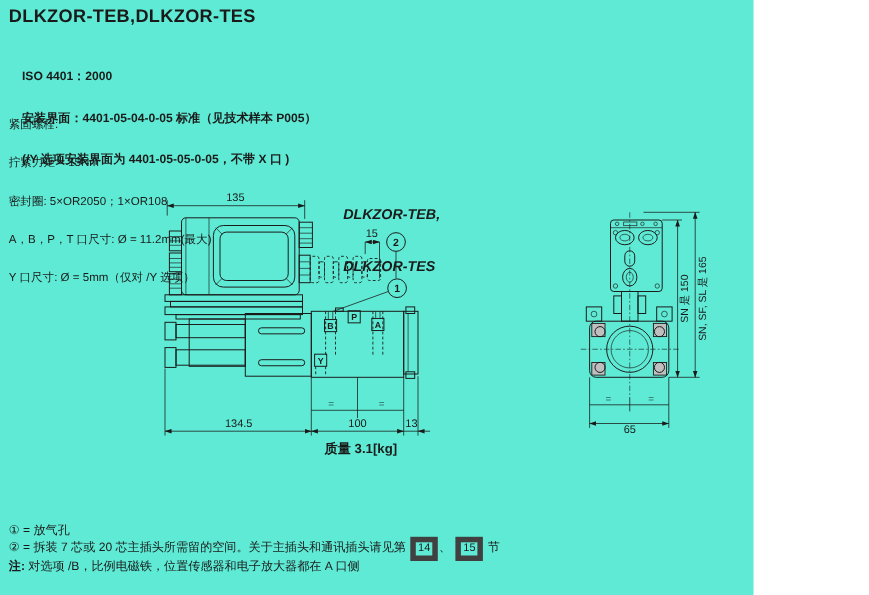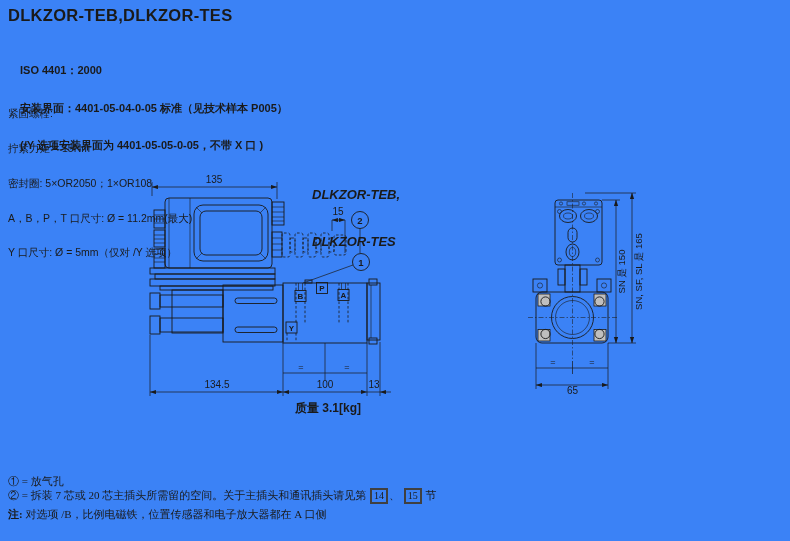--- a/index.html
+++ b/index.html
@@ -1,26 +1,26 @@
 <!DOCTYPE html>
 <html><head>
 <meta charset="utf-8">
 <style>
   html,body{margin:0;padding:0;background:#fff;}
-  .page{position:relative;width:790px;height:541px;background:#3b82f6;overflow:hidden;
+  .page{position:relative;width:685px;height:541px;background:#5eead4;overflow:hidden;
         font-family:"Liberation Sans","DejaVu Sans",sans-serif;color:#1a1a1a;}
   .abs{position:absolute;}
   .title{left:8px;top:6px;font-size:16.5px;font-weight:bold;letter-spacing:.3px;}
   .iso{left:20px;top:39px;font-size:11px;font-weight:bold;line-height:12.5px;white-space:pre;}
   .specs{left:8px;top:85px;font-size:10.5px;line-height:11.6px;white-space:pre;}
   .dwg-label{left:312px;top:156px;font-size:13px;font-weight:bold;line-height:15.5px;white-space:pre;font-style:italic;}
   .mass{left:268px;top:400px;width:120px;text-align:center;font-size:12px;font-weight:bold;}
   .notes{left:8px;top:474px;font-size:11px;}
-  .note-row{position:absolute;left:0;white-space:nowrap;font-family:Liberation Serif, serif;}
-  .nbox{display:inline-block;border:2px solid #404040;padding:0 2px;font-size:10px;line-height:12px;margin:0 1px;vertical-align:0px;}
+  .note-row{position:absolute;left:0;white-space:nowrap;}
+  .nbox{display:inline-block;border:5px solid #404040;padding:0 2px;font-size:10px;line-height:12px;margin:0 1px;vertical-align:0px;}
   .nlabel{font-weight:bold;}
   
   svg .ln{stroke:#1a1a1a;fill:none;stroke-width:0.9;}
   svg .thin{stroke:#1a1a1a;fill:none;stroke-width:0.6;}
   svg .dash{stroke:#1a1a1a;fill:none;stroke-width:0.8;stroke-dasharray:2.6,2;}
   svg .cdash{stroke:#1a1a1a;fill:none;stroke-width:0.55;stroke-dasharray:5,2,1.5,2;}
   svg .dim{stroke:#1a1a1a;fill:none;stroke-width:0.7;}
   svg text{fill:#1a1a1a;stroke:none;font-family:"Liberation Sans","DejaVu Sans",sans-serif;}
   svg .dimtxt{font-size:10px;}
   svg .eqtxt{font-size:9px;}

